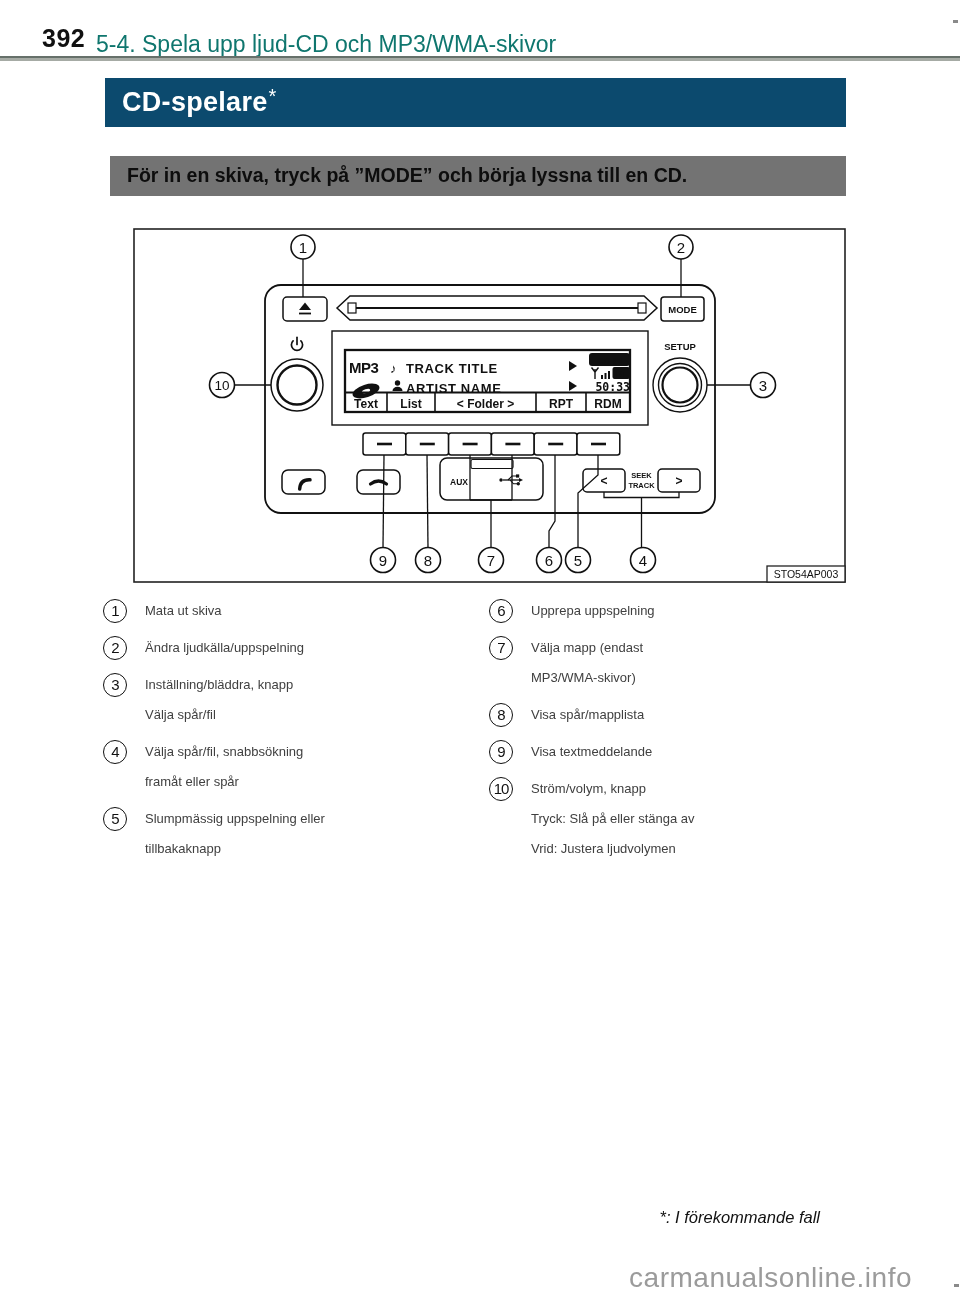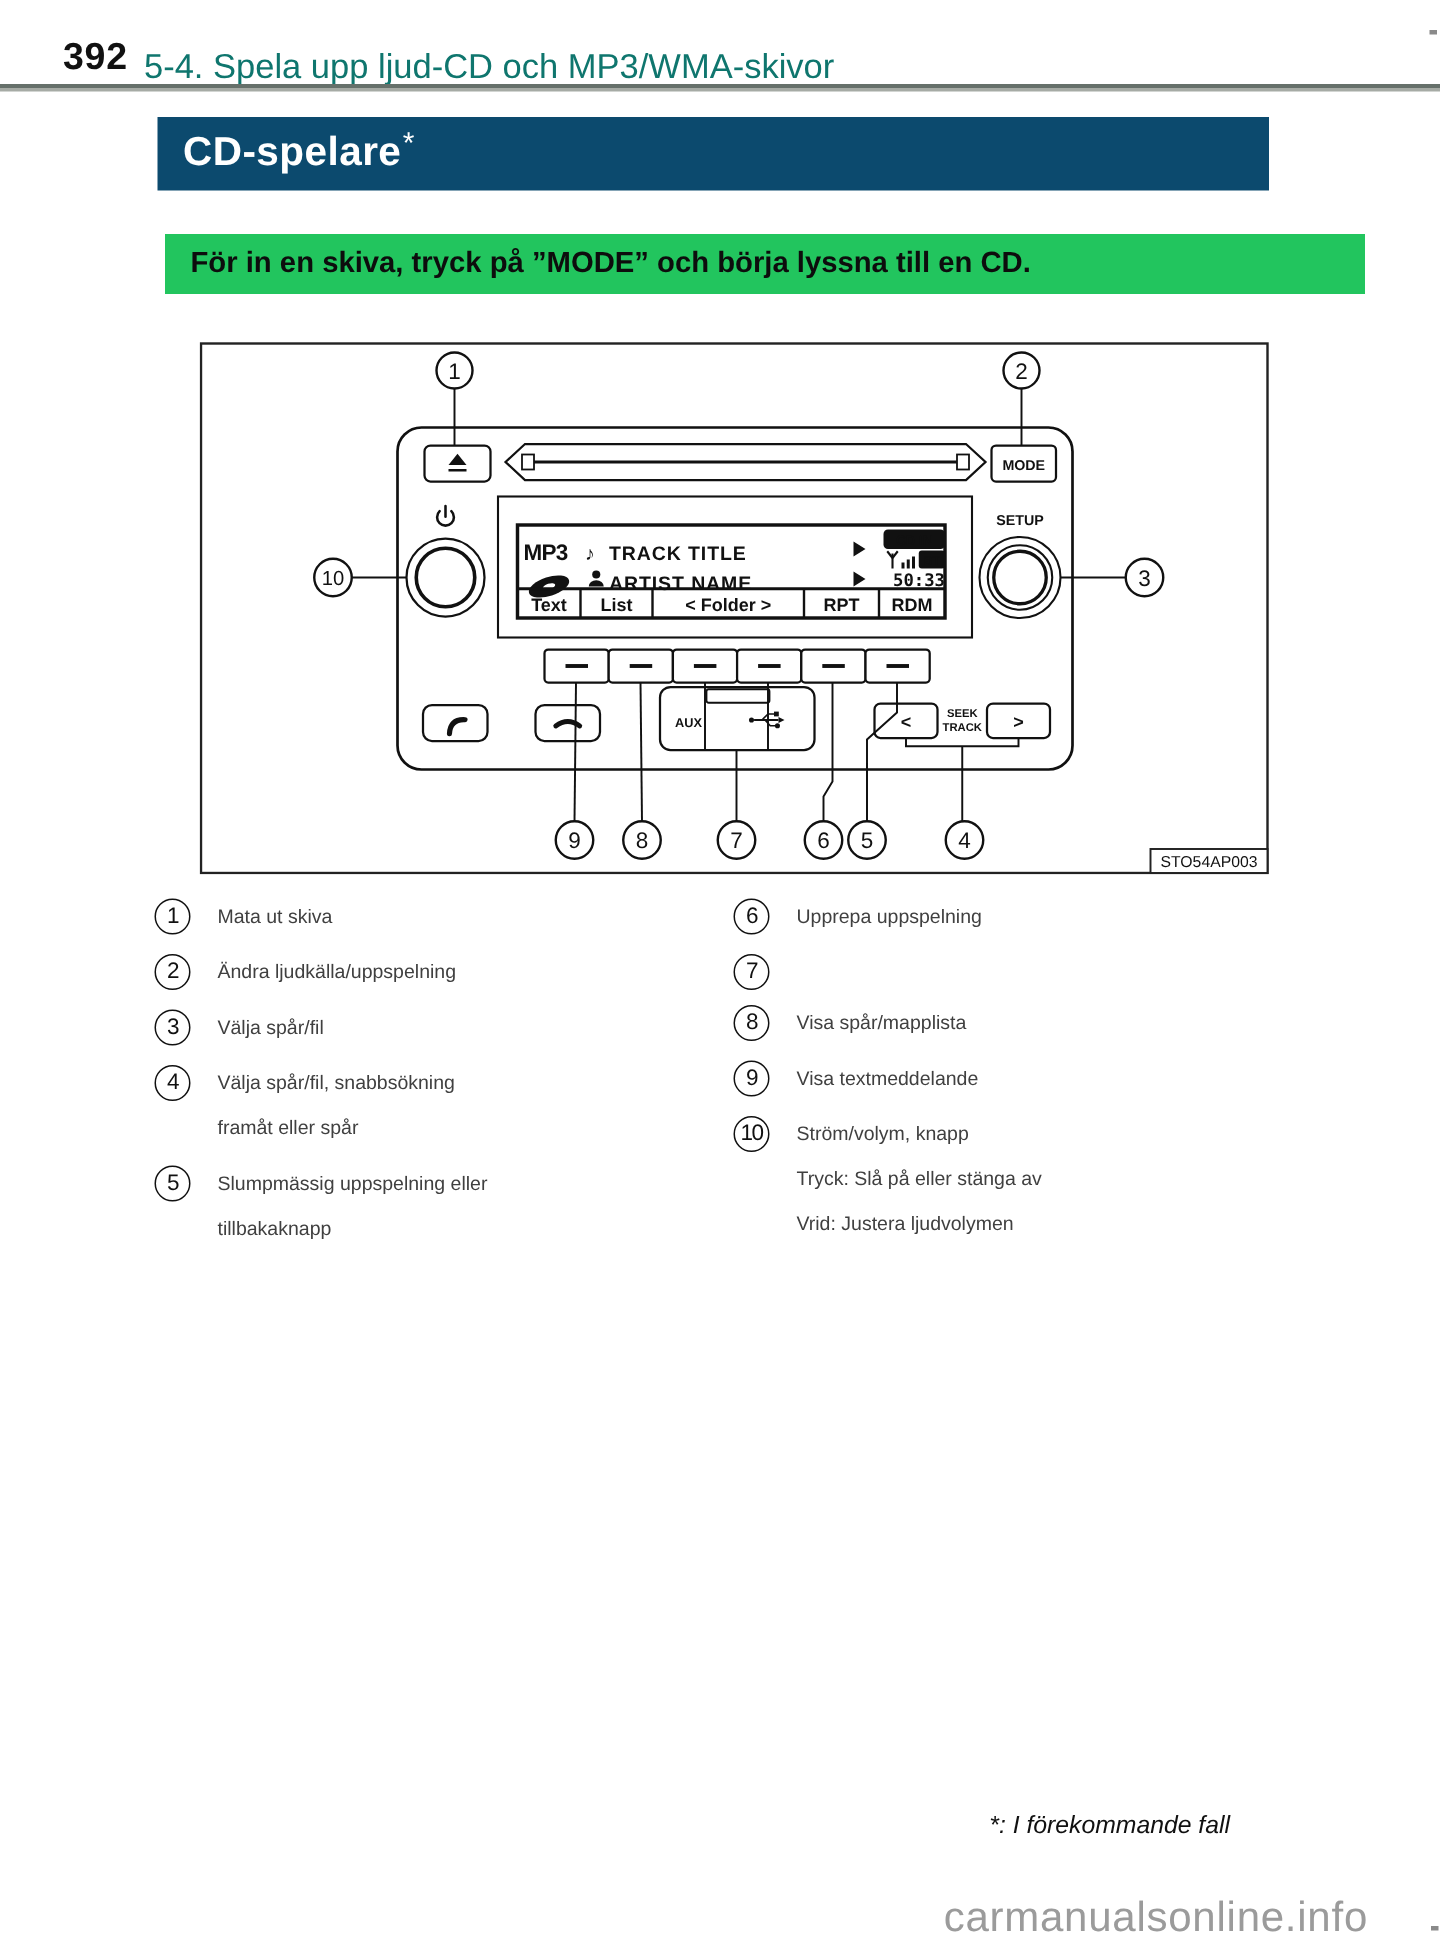--- a/index.html
+++ b/index.html
@@ -8,21 +8,21 @@
     font-family:"Liberation Sans","DejaVu Sans",sans-serif;color:#111;
     overflow:hidden;
   }
   .page-number{position:absolute;left:42px;top:24px;font-size:25px;font-weight:bold;letter-spacing:.5px;}
   .section-title{position:absolute;left:96px;top:31px;font-size:23px;color:#0f766e;}
   .header-rule{position:absolute;left:0;top:56px;width:960px;height:5px;
     background:linear-gradient(to bottom,#66706a 0%,#66706a 48%,#a6aba5 48%,#a6aba5 100%);}
   .banner{position:absolute;left:105px;top:78px;width:741px;height:49px;background:#0c4a6e;}
   .banner-title{position:absolute;left:17px;top:7px;font-size:27px;font-weight:bold;color:#fff;letter-spacing:.3px;}
   .banner-ast{font-size:20px;vertical-align:8px;font-weight:normal;margin-left:1px;}
-  .instruction-box{position:absolute;left:110px;top:156px;width:800px;height:40px;background:#22c55e;}
+  .instruction-box{position:absolute;left:110px;top:156px;width:736px;height:40px;background:#737373;}
   .instruction-text{position:absolute;left:17px;top:8px;font-size:19.5px;font-weight:bold;color:#0d0d0d;}
   .figure-wrap{position:absolute;left:133px;top:228px;width:713px;height:355px;}
   svg text{fill:#111;}
   .desc-col{position:absolute;top:596px;}
   .desc-col.left{left:103px;width:386px;}
   .desc-col.right{left:489px;width:370px;}
   .item{display:flex;align-items:flex-start;margin-bottom:7px;}
   .num{flex:0 0 auto;width:22px;height:22px;border:1.7px solid #111;border-radius:50%;
     font-size:15px;line-height:22px;text-align:center;margin-top:3px;margin-right:18px;letter-spacing:-1px;}
   .lines{font-size:13px;line-height:30px;color:#404040;}
@@ -246,20 +246,21 @@
   </div>
   <div class="item">
     <span class="num">2</span>
     <div class="lines">
         <div>Ändra ljudkälla/uppspelning</div>
       </div>
   </div>
   <div class="item">
     <span class="num">3</span>
     <div class="lines">
+      <div>Inställning/bläddra, knapp</div>
       <div>Välja spår/fil</div>
     </div>
   </div>
   <div class="item">
     <span class="num">4</span>
     <div class="lines">
       <div>Välja spår/fil, snabbsökning</div>
       <div>framåt eller spår</div>
     </div>
   </div>
@@ -274,20 +275,24 @@
 
 <div class="desc-col right">
   <div class="item">
     <span class="num">6</span>
     <div class="lines">
         <div>Upprepa uppspelning</div>
       </div>
   </div>
   <div class="item">
     <span class="num">7</span>
+    <div class="lines">
+      <div>Välja mapp (endast</div>
+      <div>MP3/WMA-skivor)</div>
+    </div>
   </div>
   <div class="item">
     <span class="num">8</span>
     <div class="lines">
         <div>Visa spår/mapplista</div>
       </div>
   </div>
   <div class="item">
     <span class="num">9</span>
     <div class="lines">

